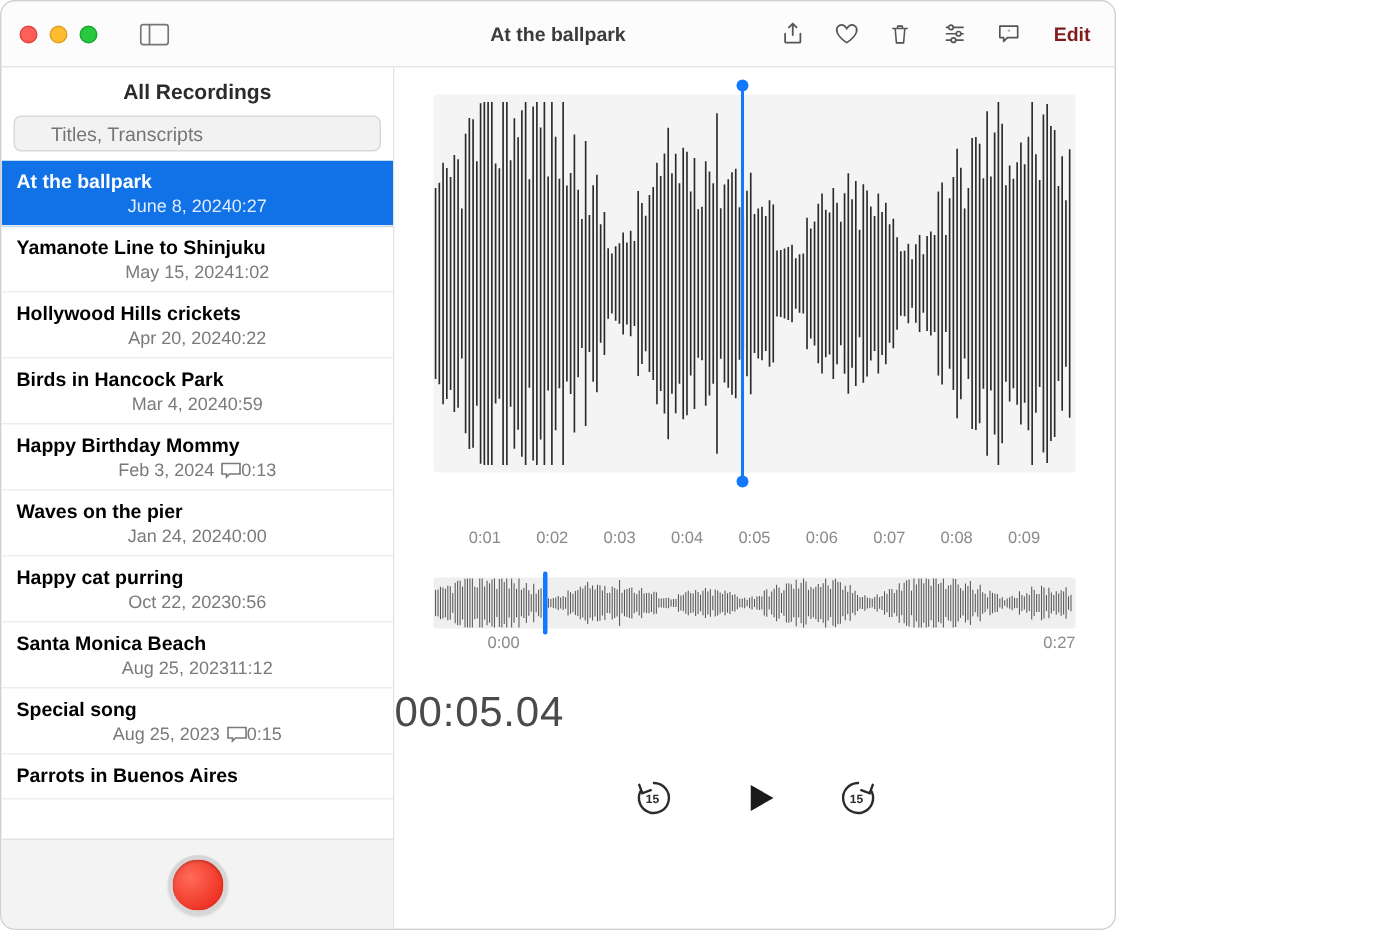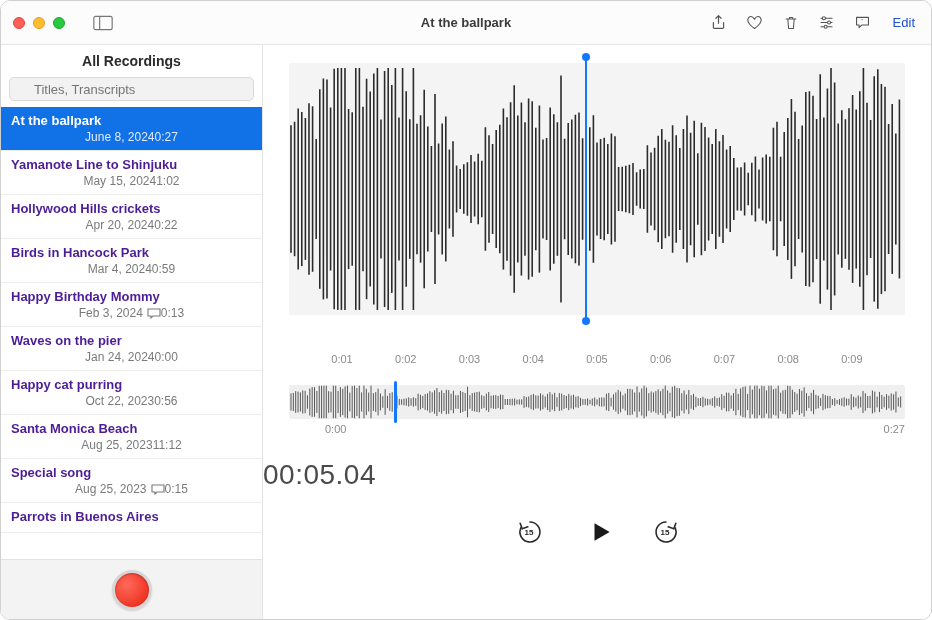--- a/index.html
+++ b/index.html
@@ -1,45 +1,45 @@
 <!DOCTYPE html>
 <html><head>
 <meta charset="utf-8">
 <style>
   * { box-sizing: border-box; margin: 0; padding: 0; font-family: -apple-system, "Helvetica Neue", Arial, sans-serif; }
   body { width: 932px; height: 620px; background: #fff; overflow: hidden; }
-  .window { width: 932px; height: 620px; border: 1px solid #d0d0d0; border-radius: 10px; display: flex; flex-direction: column; overflow: hidden; background: #fff; }
+  .window { width: 744px; height: 620px; border: 1px solid #d0d0d0; border-radius: 10px; display: flex; flex-direction: column; overflow: hidden; background: #fff; }
 
   
   .titlebar { height: 44px; display: flex; align-items: center; padding: 0 12px; border-bottom: 1px solid #e6e6e6; background: #fcfcfc; flex: 0 0 44px; }
   .traffic { display: flex; gap: 8px; align-items: center; width: 70px; }
   .dot { width: 12px; height: 12px; border-radius: 50%; }
   .dot.red { background: #ff5f57; border: 0.5px solid #e0443e; }
   .dot.yellow { background: #febc2e; border: 0.5px solid #dfa023; }
   .dot.green { background: #28c840; border: 0.5px solid #1ba62f; }
   .sidebar-toggle { width: 24px; height: 20px; margin-left: 8px; margin-right:auto; display:flex;align-items:center;justify-content:center; color:#666; }
   .title-center { position: absolute; left: 0; right: 0; text-align: center; font-size: 13px; font-weight: 600; color: #3a3a3a; pointer-events: none; }
   .titlebar { position: relative; }
   .toolbar-right { display: flex; align-items: center; gap: 16px; margin-left: auto; color: #595959; }
   .toolbar-right .ico { width: 20px; height: 20px; display:flex; align-items:center; justify-content:center; cursor:pointer; }
-  .edit-btn { font-size: 13px; color: #1d4ed8; padding: 0 4px; }
+  .edit-btn { font-size: 13px; color: #7f1d1d; padding: 0 4px; font-weight: bold; }
 
   
   .body { flex: 1; display: flex; min-height: 0; }
 
   
   .sidebar { width: 262px; flex: 0 0 262px; border-right: 1px solid #e3e3e3; display: flex; flex-direction: column; background: #fff; }
   .sidebar-header { text-align: center; font-size: 14px; font-weight: 700; color: #2b2b2b; padding: 8px 12px 8px; }
   .search-wrap { padding: 0 8px 6px; }
   .search { width: 100%; height: 24px; border: 1px solid #d9d9d9; border-radius: 5px; background: #f2f2f2; padding: 0 6px 0 24px; font-size: 13px; color: #666; outline:none; position: relative; }
   .search-wrap { position: relative; }
   .search-wrap .sicon { position: absolute; left: 14px; top: 5px; width: 14px; height: 14px; color: #888; }
   .list { flex: 1; overflow: hidden; }
   .item { padding: 6px 10px 6px 10px; border-bottom: 1px solid #ededed; cursor: pointer; position: relative; }
-  .item .t { font-size: 13px; font-weight: 700; color: #4c1d95; margin-bottom: 2px; }
+  .item .t { font-size: 13px; font-weight: 700; color: #000000; margin-bottom: 2px; }
   .item .row2 { display: flex; justify-content: center; align-items: center; font-size: 12px; color: #7a7a7a; }
   .item.selected { background: #1172e8; }
   .item.selected .t { color: #fff; }
   .item.selected .row2 { color: #dfeaff; }
   .record-bar { height: 60px; border-top: 1px solid #e3e3e3; background: #f3f3f3; display:flex; align-items:center; justify-content:center; }
   .record-btn { width: 40px; height: 40px; border-radius: 50%; background: radial-gradient(circle at 35% 35%, #ff6a5a, #e81e0e); border: 3px solid #d6d6d6; box-shadow: 0 1px 2px rgba(0,0,0,.25) inset, 0 1px 2px rgba(0,0,0,.15); }
 
   
   .main { flex: 1; display: flex; flex-direction: column; background: #fff; min-width: 0; }
   .wave-big-wrap { height: 302px; position: relative; padding: 18px 26px 0 26px; }

